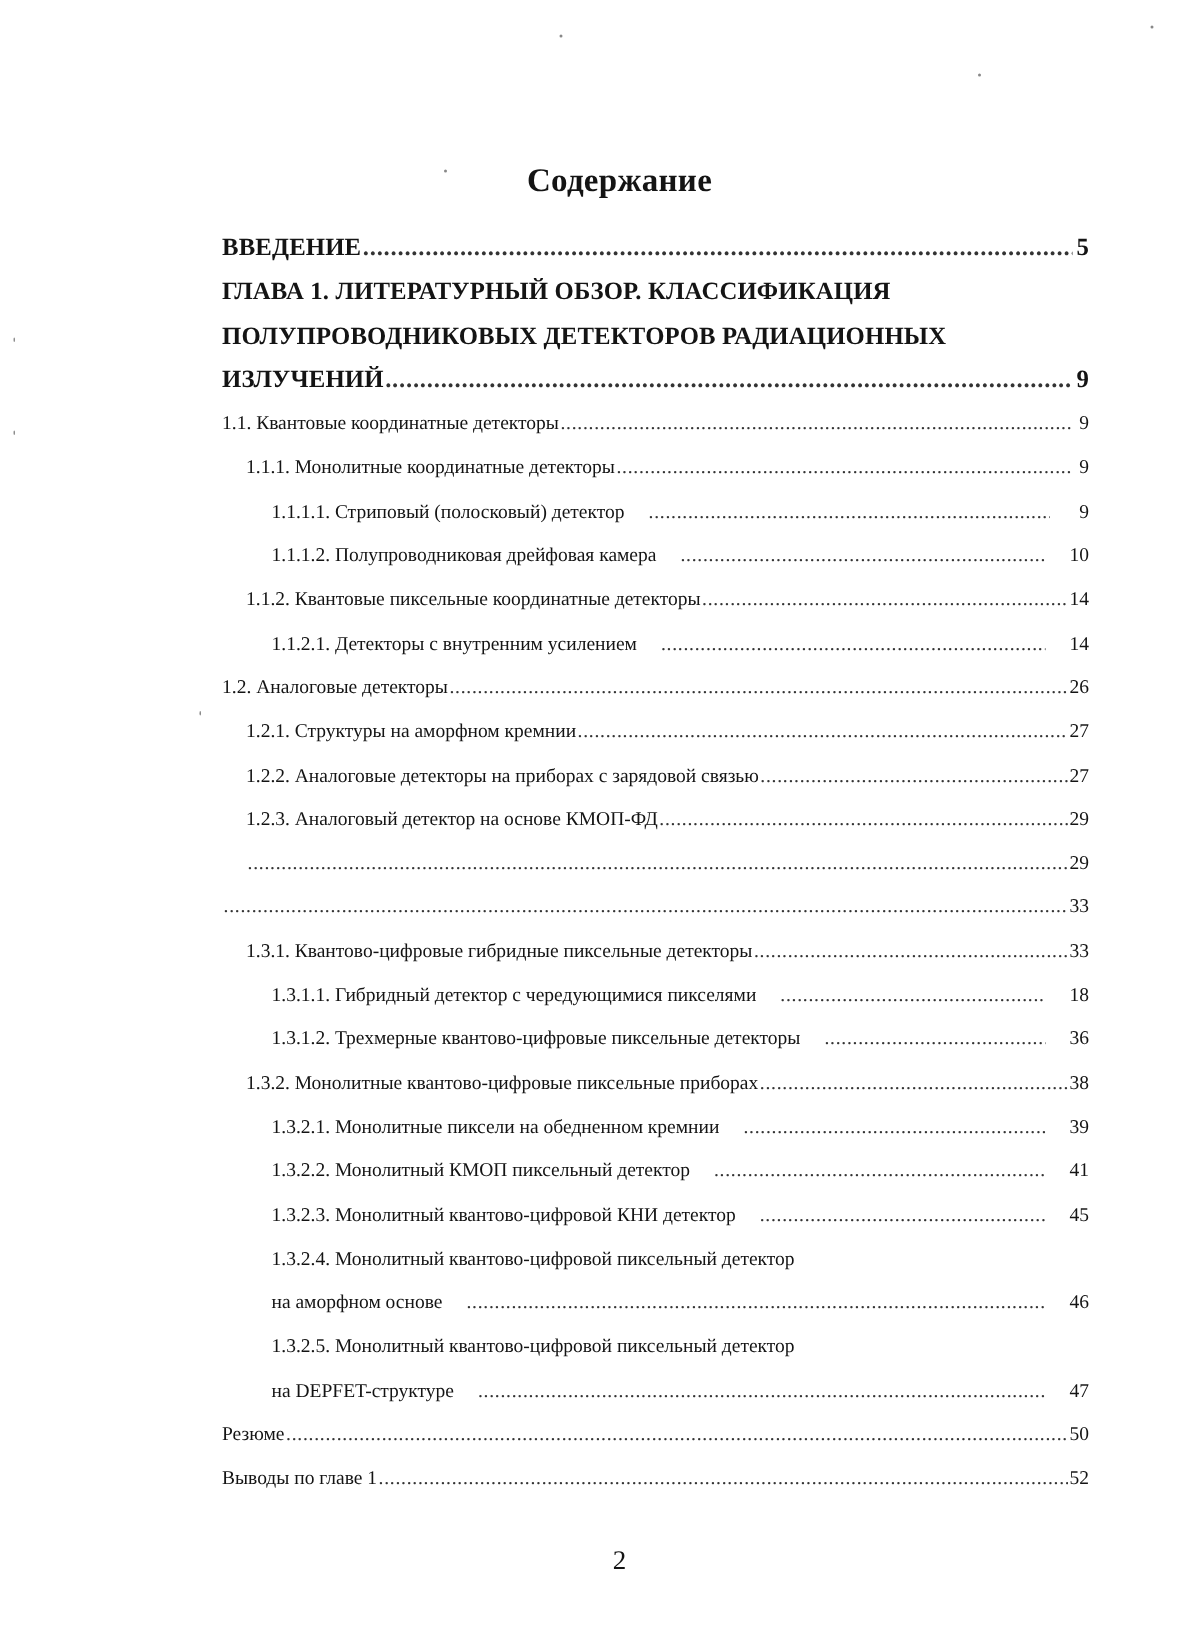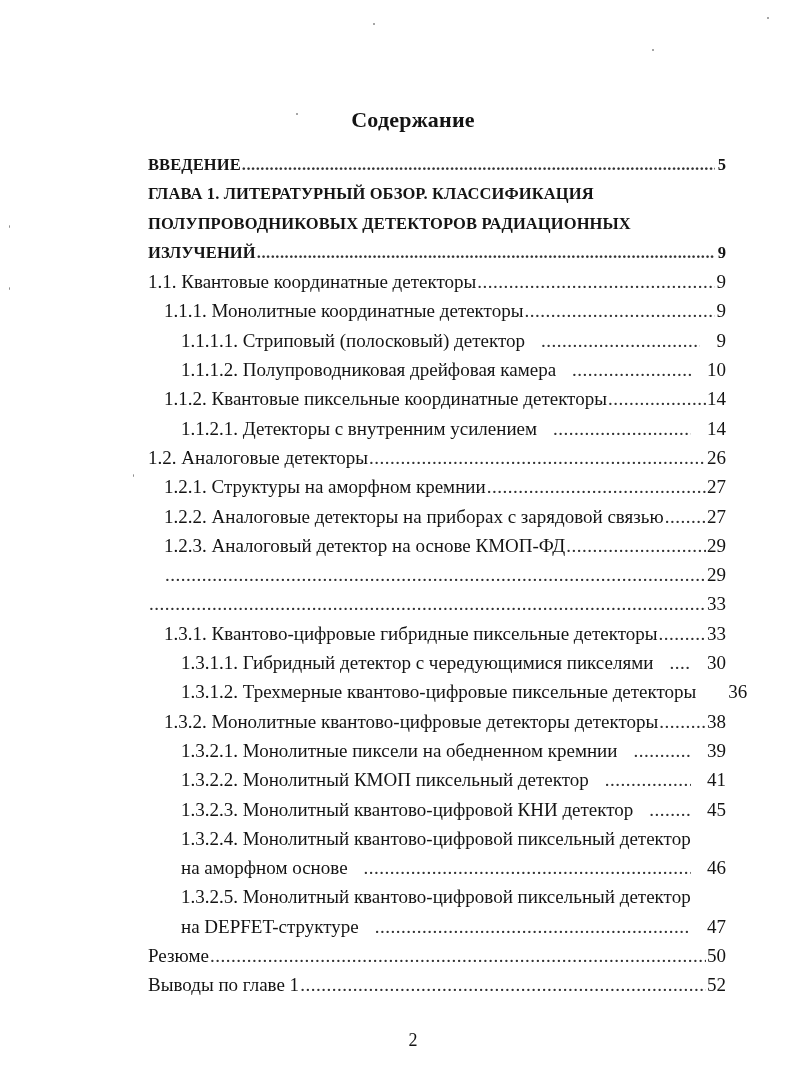--- a/index.html
+++ b/index.html
@@ -36,21 +36,21 @@
       position: absolute;
       top: 138px;
       left: 148px;
       width: 578px;
     }
     .toc-line {
       display: flex;
       align-items: baseline;
       height: 29.3px;
       line-height: 29.3px;
-      font-size: 19px;
+      font-size: 13px;
       white-space: nowrap;
     }
     .toc-line.bold {
       font-weight: bold;
       font-size: 16.5px;
       letter-spacing: 0.1px;
     }
     .toc-line .label {
       flex: 0 0 auto;
     }
@@ -186,29 +186,29 @@
       <span class="pg">33</span>
     </div>
     <div class="toc-line lvl-2">
       <span class="label">1.3.1. Квантово-цифровые гибридные пиксельные детекторы</span>
       <span class="leader"></span>
       <span class="pg">33</span>
     </div>
     <div class="toc-line lvl-3">
       <span class="label">1.3.1.1. Гибридный детектор с чередующимися пикселями</span>
       <span class="leader"></span>
-      <span class="pg">30</span>
+      <span class="pg">18</span>
     </div>
     <div class="toc-line lvl-3">
       <span class="label">1.3.1.2. Трехмерные квантово-цифровые пиксельные детекторы</span>
       <span class="leader"></span>
       <span class="pg">36</span>
     </div>
     <div class="toc-line lvl-2">
-      <span class="label">1.3.2. Монолитные квантово-цифровые детекторы детекторы</span>
+      <span class="label">1.3.2. Монолитные квантово-цифровые пиксельные приборах</span>
       <span class="leader"></span>
       <span class="pg">38</span>
     </div>
     <div class="toc-line lvl-3">
       <span class="label">1.3.2.1. Монолитные пиксели на обедненном кремнии</span>
       <span class="leader"></span>
       <span class="pg">39</span>
     </div>
     <div class="toc-line lvl-3">
       <span class="label">1.3.2.2. Монолитный КМОП пиксельный детектор</span>

